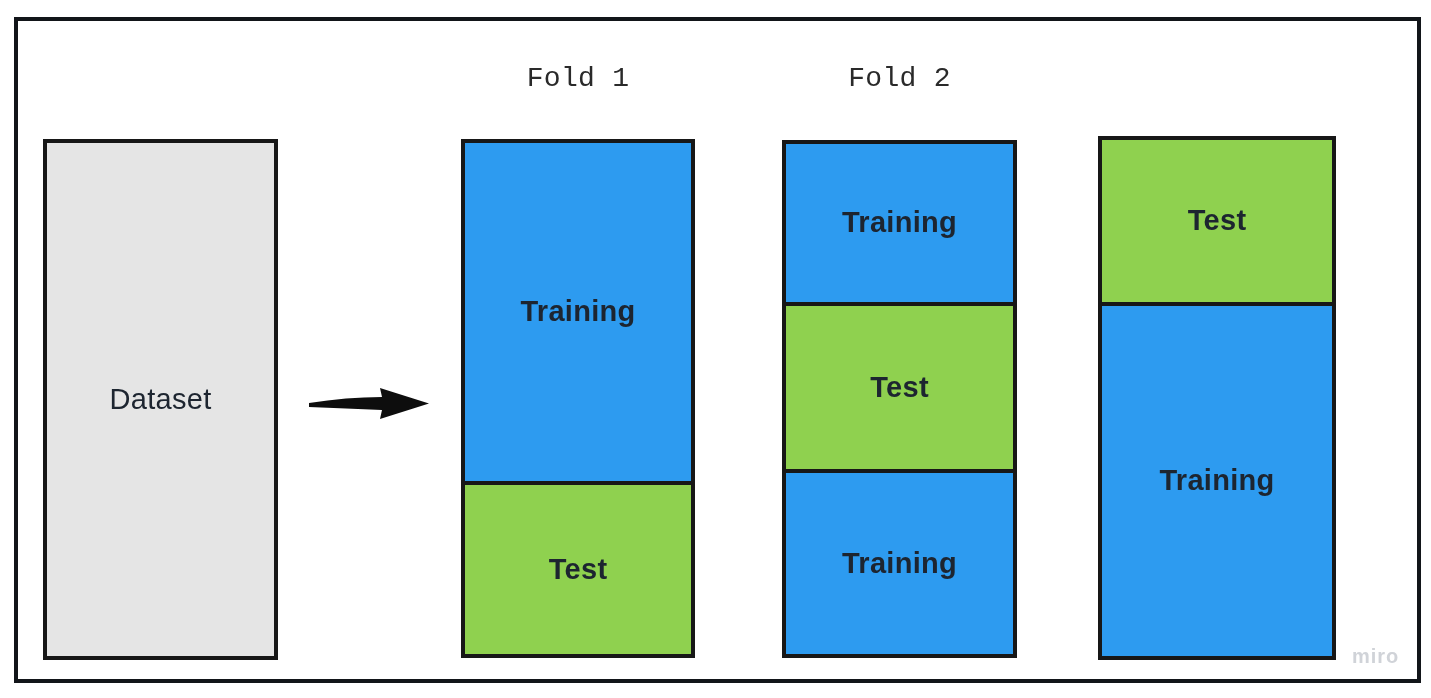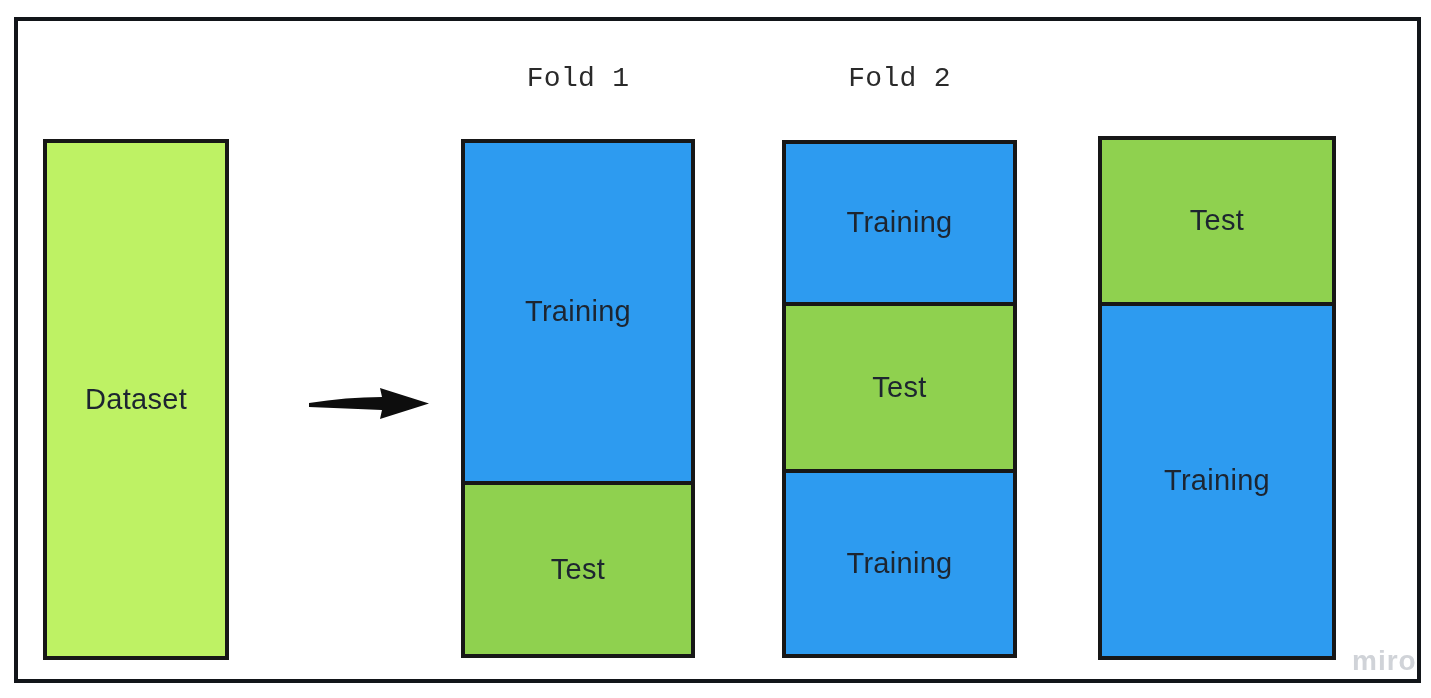--- a/index.html
+++ b/index.html
@@ -48,49 +48,50 @@
     font-family: Liberation Mono, monospace;
   }
   .fold-box {
     position: absolute;
     border: 4px solid #171717;
     box-sizing: border-box;
     background: #171717;
     display: flex;
     flex-direction: column;
     gap: 4px;
+    font-weight: bold;
   }
   .segment {
     display: flex;
     align-items: center;
     justify-content: center;
     min-height: 0;
   }
   .arrow-wrap {
     position: absolute;
     left: 306px; top: 382px;
     width: 130px; height: 44px;
   }
   .watermark {
     position: absolute;
     left: 1352px; top: 645px;
-    font-size: 28px;
+    font-size: 20px;
     font-weight: 700;
     color: #d0d3d8;
     letter-spacing: 1px;
   }
 </style>
 </head>
 <body>
 
 <div id="canvas">
 
   <div class="outer-frame"></div>
 
-  <div class="shape-box" style="left: 43px; top: 139px; width: 186px; height: 521px; background-color: #bef264;">
+  <div class="shape-box" style="left: 43px; top: 139px; width: 235px; height: 521px; background-color: #e5e5e5;">
     <span class="shape-label">Dataset</span>
   </div>
 
   <div class="arrow-wrap">
     <svg width="130" height="44" viewBox="0 0 130 44">
       <path d="M3 21 C 28 17, 52 15, 76 15 L 74 6 L 123 21.5 L 74 37 L 76 28 C 52 27, 28 26, 3 25 Z" fill="#0d0d0d"></path>
     </svg>
   </div>
 
   <div class="fold-title" style="left:461px; width:234px;">Fold 1</div>

